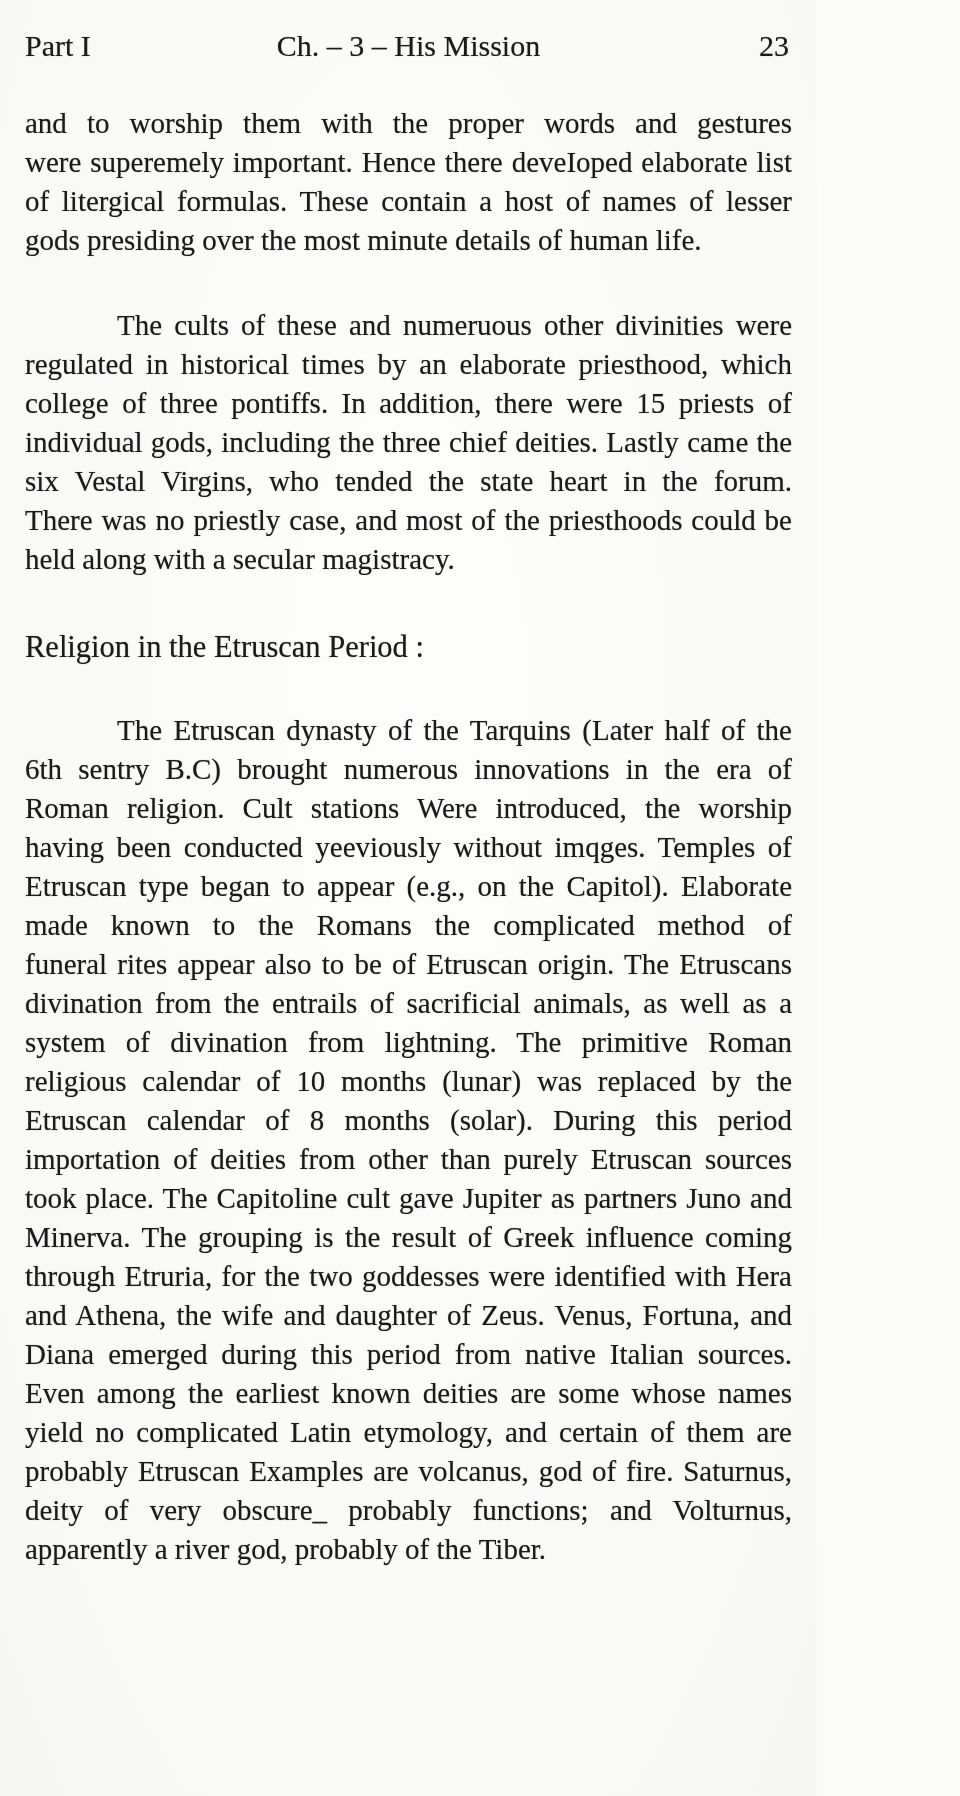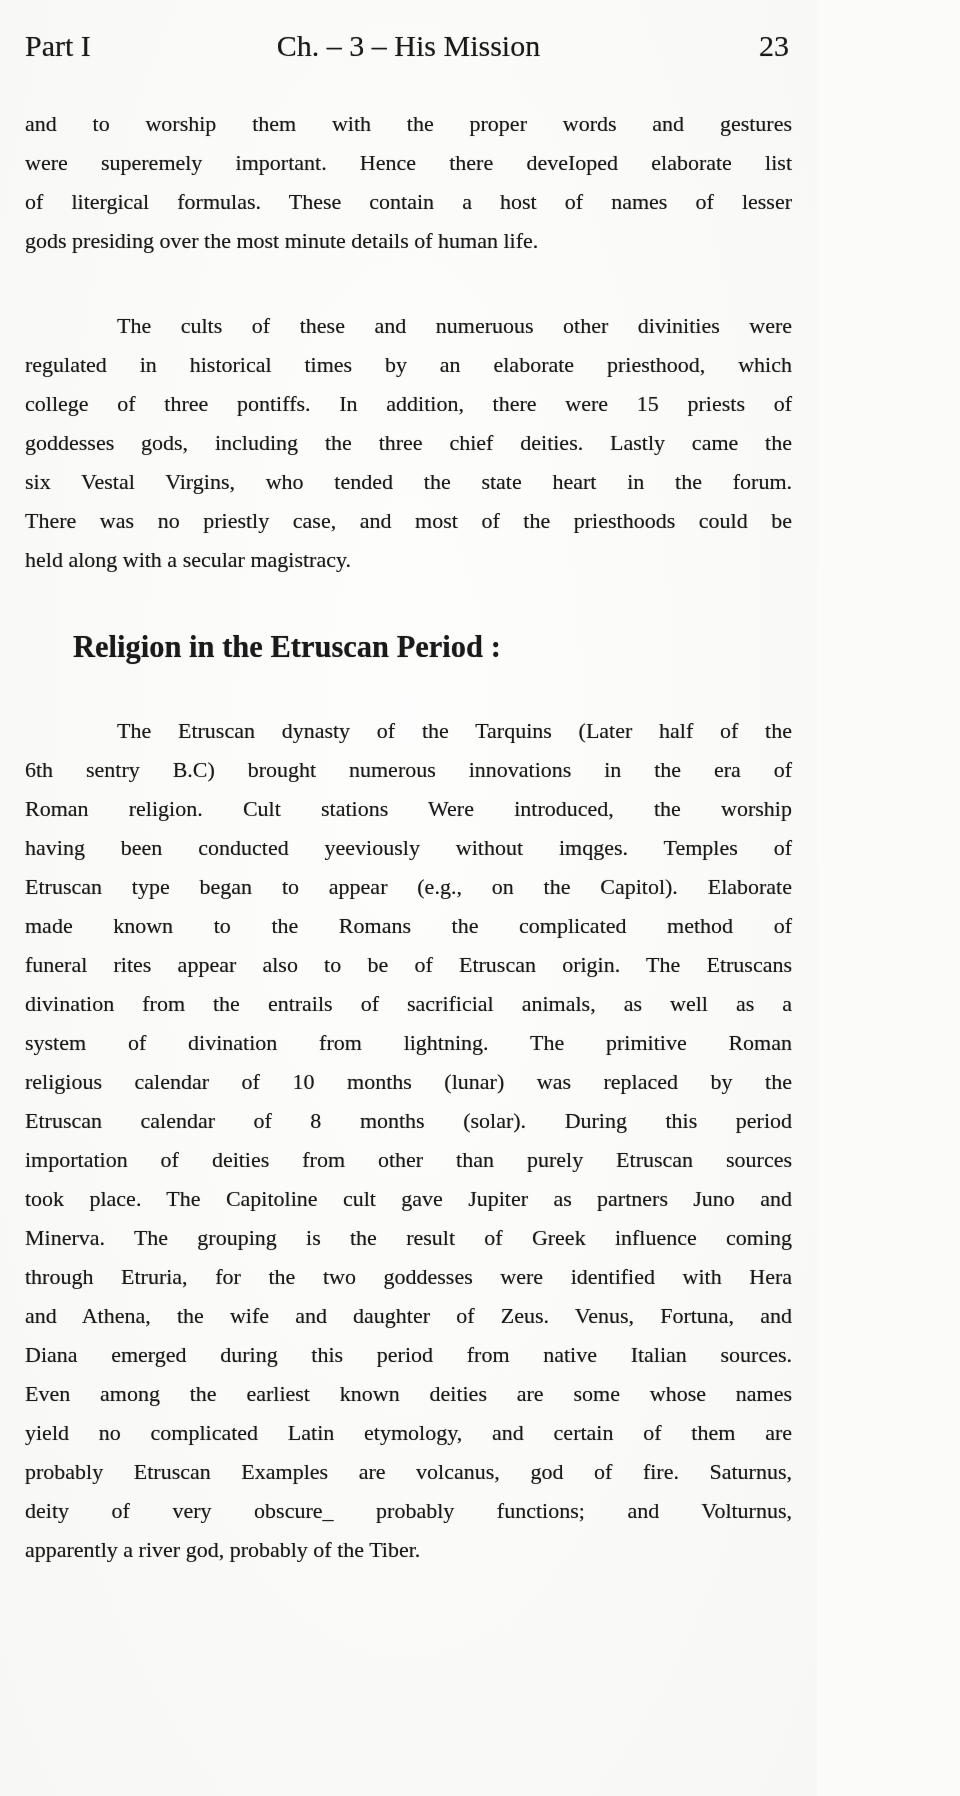--- a/index.html
+++ b/index.html
@@ -32,37 +32,36 @@
     text-shadow: 0 0 1px rgba(10,10,10,0.45);
   }
   .page-header .hdr-left  { position: absolute; left: 25px; top: 26px; }
   .page-header .hdr-center{ display: block; text-align: center; }
   .page-header .hdr-right { position: absolute; right: 28px; top: 26px; }
 
   .page-body { padding: 0 25px; }
 
   .para { margin: 0; }
   .line {
-    font-size: 22px;
+    font-size: 29px;
     line-height: 39px;
     text-align: justify;
     text-align-last: justify;
     white-space: nowrap;
     text-shadow: 0 0 1px rgba(10,10,10,0.45);
     font-family: Liberation Serif, serif;
   }
   .line.last   { text-align-last: left; white-space: normal; }
   .line.indent { padding-left: 92px; }
 
   .heading {
-    font-weight: bold;
+    font-weight: normal;
     font-size: 30.5px;
     line-height: 40px;
     text-shadow: 0 0 1px rgba(10,10,10,0.5);
-    margin-left: 48px;
   }
 
   
   .block-0 { margin-top: 38px; }
   .block-1 { margin-top: 46px; }
   .block-2 { margin-top: 48px; }
   .block-3 { margin-top: 44px; }
 </style>
 </head>
 <body>
@@ -78,21 +77,21 @@
       <div class="para block-0">
         <div class="line">and to worship them with the proper words and gestures</div>
         <div class="line">were superemely important. Hence there deveIoped elaborate list</div>
         <div class="line">of litergical formulas. These contain a host of names of lesser</div>
         <div class="line last">gods presiding over the most minute details of human life.</div>
       </div>
       <div class="para block-1">
         <div class="line indent">The cults of these and numeruous other divinities were</div>
         <div class="line">regulated in historical times by an elaborate priesthood, which</div>
         <div class="line">college of three pontiffs. In addition, there were 15 priests of</div>
-        <div class="line">goddesses gods, including the three chief deities. Lastly came the</div>
+        <div class="line">individual gods, including the three chief deities. Lastly came the</div>
         <div class="line">six Vestal Virgins, who tended the state heart in the forum.</div>
         <div class="line">There was no priestly case, and most of the priesthoods could be</div>
         <div class="line last">held along with a secular magistracy.</div>
       </div>
       <div class="heading block-2">Religion in the Etruscan Period :</div>
       <div class="para block-3">
         <div class="line indent">The Etruscan dynasty of the Tarquins (Later half of the</div>
         <div class="line">6th sentry B.C) brought numerous innovations in the era of</div>
         <div class="line">Roman religion. Cult stations Were introduced, the worship</div>
         <div class="line">having been conducted yeeviously without imqges. Temples of</div>

